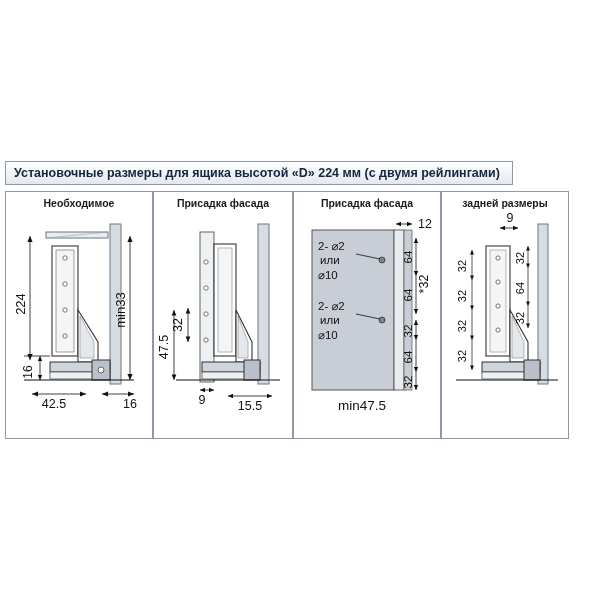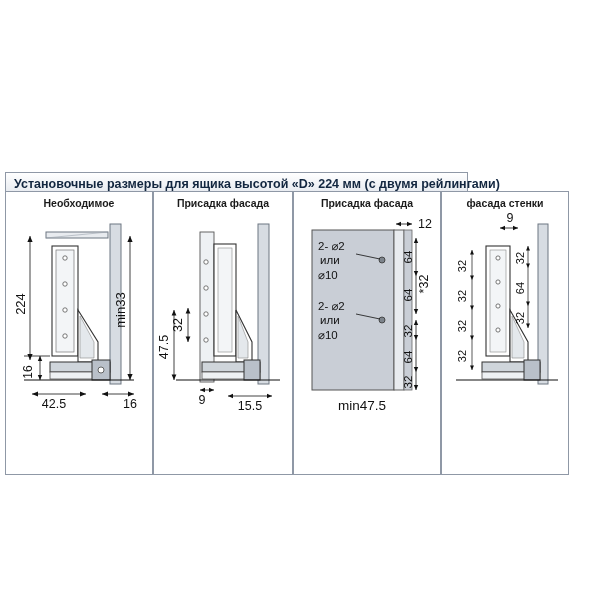--- a/index.html
+++ b/index.html
@@ -1,24 +1,24 @@
 <!DOCTYPE html>
 <html><head>
 <meta charset="utf-8">
 <style>
   html,body{margin:0;padding:0;}
   body{width:600px;height:600px;background:#ffffff;font-family:"Liberation Sans",sans-serif;position:relative;overflow:hidden;}
   #sheet{position:absolute;left:0;top:0;width:600px;height:600px;}
 
-  .title-bar{position:absolute;left:5px;top:172px;width:463px;height:24px;
+  .title-bar{position:absolute;left:5px;top:161px;width:508px;height:24px;
     background:linear-gradient(#ffffff,#e4e8ee);border:1px solid #8f98a6;box-sizing:border-box;}
   .title-bar span{display:block;padding:4px 0 0 8px;font-size:12.5px;font-weight:bold;color:#12263f;white-space:nowrap;}
 
   .panels{position:absolute;left:5px;top:191px;width:564px;height:248px;}
-  .panel{position:absolute;top:0;height:284px;border:1px solid #8f98a6;box-sizing:border-box;background:#fff;}
+  .panel{position:absolute;top:0;height:248px;border:1px solid #8f98a6;box-sizing:border-box;background:#fff;}
   .p1{left:0;width:148px;}
   .p2{left:148px;width:140px;}
   .p3{left:288px;width:148px;}
   .p4{left:436px;width:128px;}
 
   .phead{position:absolute;left:0;right:0;top:5px;text-align:center;font-size:10.5px;font-weight:bold;color:#1a1a1a;line-height:12px;}
 
   .fig{position:absolute;left:0;top:0;width:100%;height:100%;}
   svg{display:block;}
   text{font-family:"Liberation Sans",sans-serif;fill:#111;}
@@ -198,21 +198,21 @@
           <path d="M122 198 l-2.2 -5 h4.4 z" fill="#111"></path>
           <text x="118" y="190" font-size="11.5" text-anchor="middle" transform="rotate(-90 118 190)">32</text>
 
           <text x="68" y="218" font-size="13.5" text-anchor="middle">min47.5</text>
         </svg>
       </div>
     </div>
 
     <div class="panel p4">
       <div class="phead">
-        <div>фасада стенки</div>
+        <div>задней размеры</div>
       </div>
       <div class="fig">
         <svg width="126" height="246" viewBox="0 0 126 246">
 
           <rect x="96" y="32" width="10" height="160" fill="#d7dce2" stroke="#6d7681" stroke-width="1"></rect>
 
           <rect x="44" y="54" width="24" height="110" fill="#ffffff" stroke="#333" stroke-width="1.1"></rect>
           <rect x="48" y="58" width="16" height="102" fill="#f3f5f7" stroke="#888" stroke-width="0.6"></rect>
           <circle cx="56" cy="66" r="2.1" fill="#fff" stroke="#555" stroke-width="0.8"></circle>
           <circle cx="56" cy="90" r="2.1" fill="#fff" stroke="#555" stroke-width="0.8"></circle>

